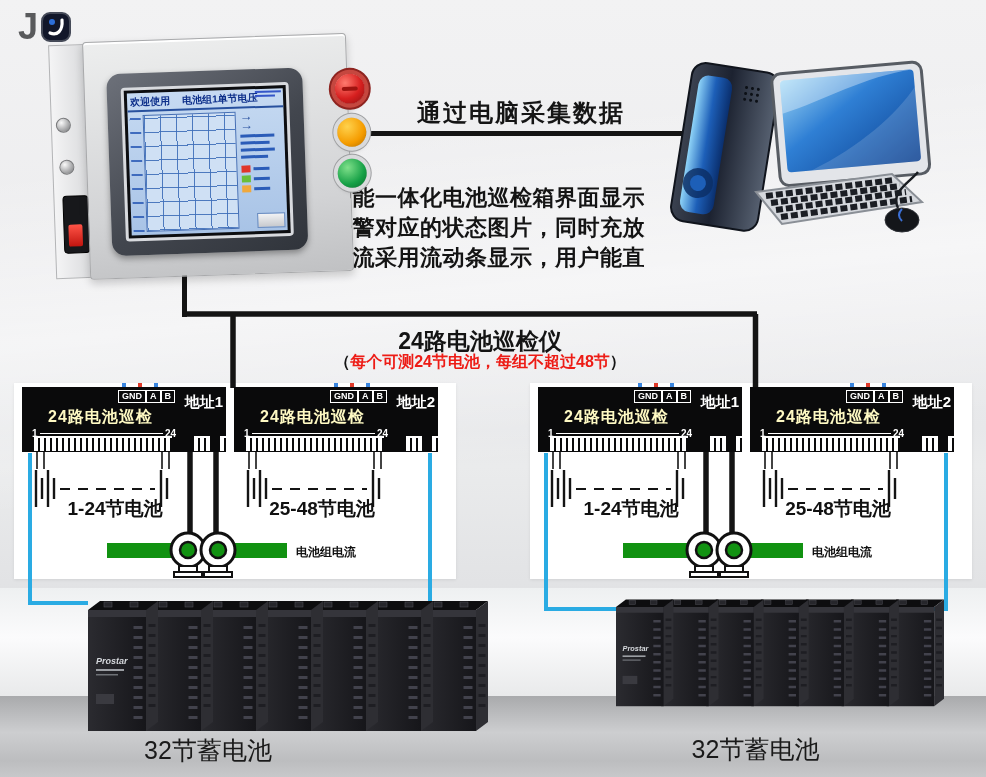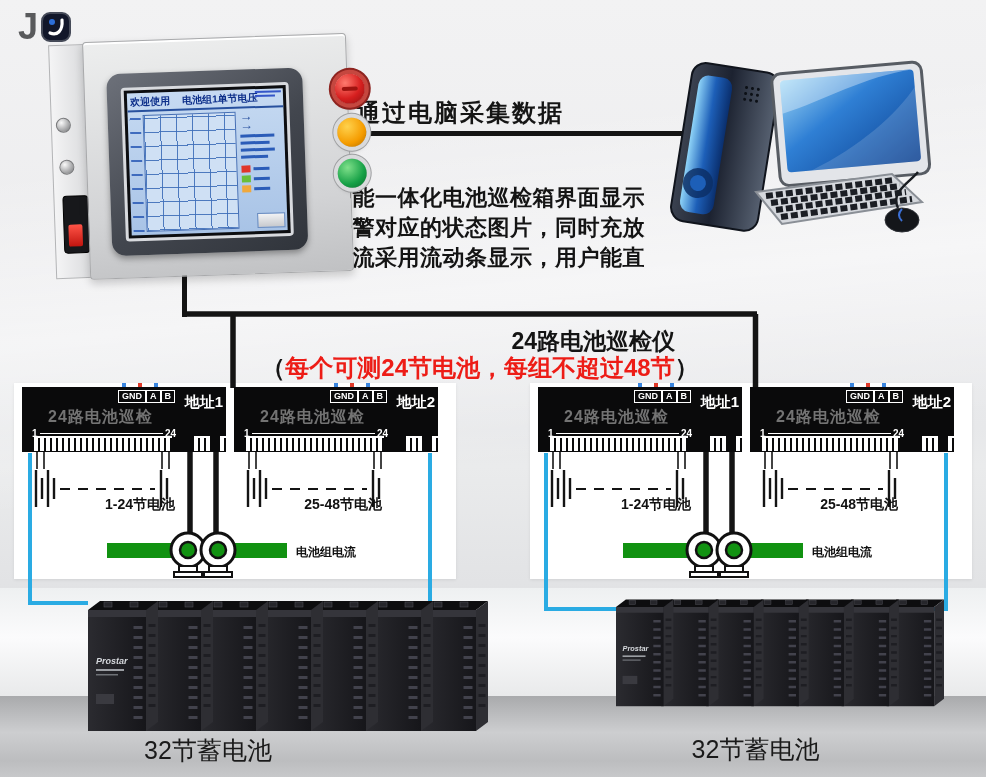--- a/index.html
+++ b/index.html
@@ -13,52 +13,52 @@
     background:linear-gradient(180deg,#eef0f1,#fbfbfc 45%,#e8e9ea);}
   .floor{position:absolute;left:0;top:696px;width:986px;height:81px;z-index:0;
     background:linear-gradient(180deg,#a9aaac,#cdced0 45%,#bcbdbf 80%,#c7c8ca);}
 
   
   .logo{position:absolute;left:18px;top:6px;z-index:6;display:flex;align-items:center;
     font-weight:800;font-size:36px;color:#595a5c;letter-spacing:2px;}
   .logo svg{margin:0 2px 0 1px;}
 
   
-  .caption{position:absolute;left:356px;top:97px;width:330px;text-align:left;
+  .caption{position:absolute;left:356px;top:97px;width:330px;text-align:center;
     font-size:24px;font-weight:700;color:#151515;letter-spacing:2px;z-index:4;}
   .desc{position:absolute;left:330px;top:183px;width:374px;z-index:4;
     font-size:22px;font-weight:700;color:#141414;line-height:30px;letter-spacing:.5px;}
-  .mid-title{position:absolute;left:285px;top:326px;width:390px;text-align:right;
+  .mid-title{position:absolute;left:285px;top:326px;width:390px;text-align:center;
     font-size:23px;font-weight:700;color:#141414;z-index:4;}
   .mid-sub{position:absolute;left:240px;top:352px;width:480px;text-align:center;
-    font-size:24px;font-weight:700;color:#141414;z-index:4;}
+    font-size:16px;font-weight:700;color:#141414;z-index:4;}
   .mid-sub .red{color:#ed1c16;}
   .batt-label{position:absolute;z-index:4;font-size:25px;font-weight:500;color:#1a1a1a;text-align:center;}
   #batt-label-left{left:108px;top:734px;width:200px;}
   #batt-label-right{left:658px;top:733px;width:195px;}
-  .range-label{position:absolute;z-index:4;font-size:14px;font-weight:600;color:#111;text-align:right;width:120px;}
+  .range-label{position:absolute;z-index:4;font-size:19px;font-weight:600;color:#111;text-align:center;width:120px;}
   .current-label{position:absolute;z-index:4;font-size:12px;font-weight:600;color:#111;}
 
   
   .wbox{position:absolute;top:383px;width:442px;height:196px;background:#fff;z-index:1;
     box-shadow:0 1px 3px rgba(0,0,0,.08);}
   #wbox0{left:14px;} #wbox1{left:530px;}
 
   
   .module{position:absolute;width:204px;height:65px;background:#0a0a0b;z-index:3;}
   #m0{left:22px;top:387px;} #m1{left:234px;top:387px;}
   #m2{left:538px;top:387px;} #m3{left:750px;top:387px;}
   .module .stubs{position:absolute;top:-4px;left:100px;display:flex;gap:12px;}
   .module .stubs i{width:4px;height:4px;display:block;}
   .stub-b{background:#3a86e0;} .stub-r{background:#e03a2a;}
   .module .gndrow{position:absolute;top:3px;left:96px;display:flex;}
   .module .gndrow span{display:block;border:1px solid #fff;color:#fff;font-size:9px;line-height:11px;
     padding:0 3px;font-weight:700;}
   .module .addr{position:absolute;top:6px;right:3px;color:#fff;font-weight:700;font-size:15px;}
-  .module .mtitle{position:absolute;top:20px;left:26px;color:#737373;font-weight:700;font-size:16px;letter-spacing:1px;}
+  .module .mtitle{position:absolute;top:20px;left:26px;color:#fef9c3;font-weight:700;font-size:16px;letter-spacing:1px;}
   .module .scale{position:absolute;top:41px;left:10px;width:144px;display:flex;align-items:center;
     color:#fff;font-size:10px;font-weight:700;}
   .module .scale .line{flex:1;height:0;border-top:1.5px solid #fff;margin:0 2px;}
   .module .combs{position:absolute;bottom:1px;left:12px;right:0;height:15px;}
   .comb{position:absolute;bottom:0;height:13px;border-top:2px solid #fff;
     background:repeating-linear-gradient(90deg,#fff 0 4px,rgba(0,0,0,0) 4px 6px);}
   .comb.main{left:0;width:138px;}
   .comb.g1{left:160px;width:16px;}
   .comb.g2{left:186px;width:16px;}
 

